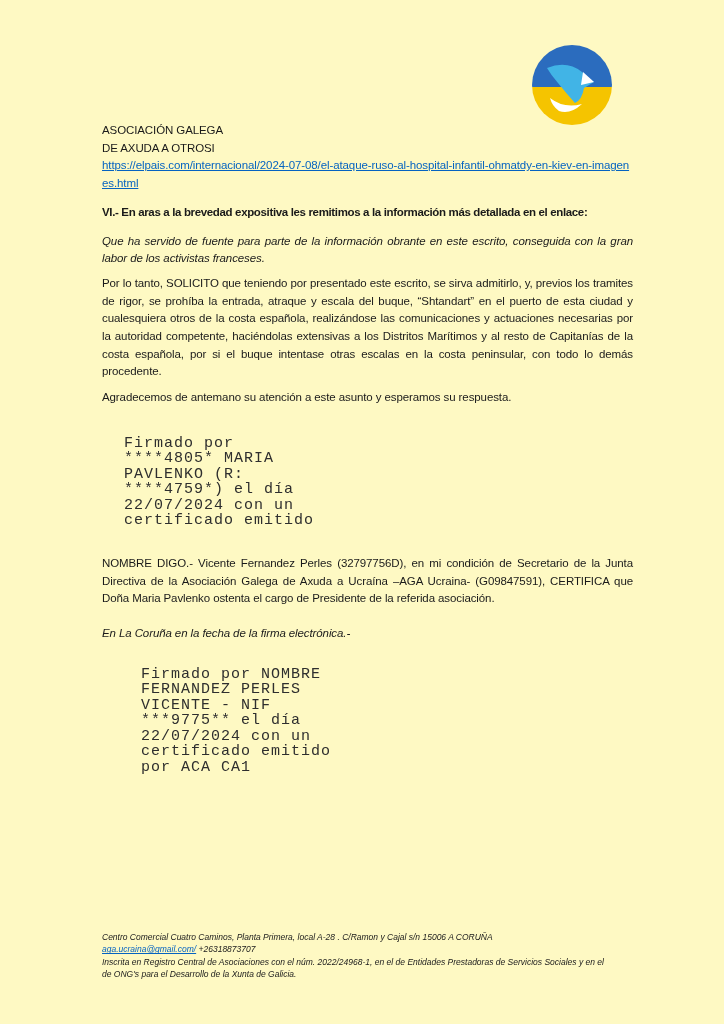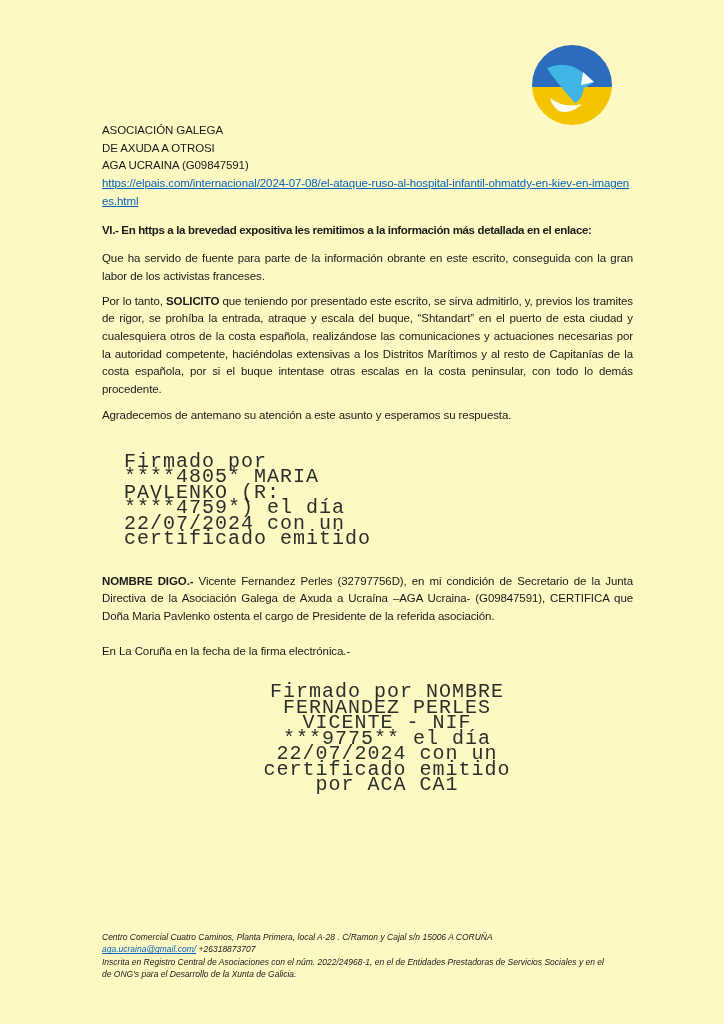--- a/index.html
+++ b/index.html
@@ -9,34 +9,34 @@
   }
   .logo{position:absolute;left:532px;top:45px;width:80px;height:80px;}
   .content{
     position:absolute;left:102px;top:0;width:531px;
     font-size:11.5px;line-height:17.7px;letter-spacing:-0.1px;
   }
   .block{margin:0;}
   a.doclink{color:#0563c1;text-decoration:underline;cursor:pointer;word-break:break-all;display:block;}
   a.inline-link{color:#0563c1;text-decoration:underline;cursor:pointer;}
   .vi-heading{font-weight:700;white-space:nowrap;letter-spacing:-0.35px;margin-top:11px;}
-  .mt8{margin-top:8px;} .mt7{margin-top:7px;} .mt11{margin-top:11px;} .mt17{margin-top:17px;}
+  .mt8{margin-top:8px;} .mt7{margin-top:7px;} .mt11{margin-top:11px;font-style:italic;} .mt17{margin-top:17px;font-style:italic;}
   .just{text-align:justify;}
   .sig{
     font-family:"Liberation Mono","DejaVu Sans Mono",monospace;
-    font-size:20px;line-height:15.5px;letter-spacing:1px;
+    font-size:15px;line-height:15.5px;letter-spacing:1px;
     white-space:pre-line;color:#2e2e2e;
   }
   .sig1{margin:29px 0 0 22px;}
-  .sig2{margin:24px 0 0 39px;text-align:center;}
+  .sig2{margin:24px 0 0 39px;}
   .footer{
     position:absolute;left:102px;top:931px;width:505px;
     font-size:8.5px;line-height:12.4px;letter-spacing:0;color:#1a1a1a;font-style:italic;
   }
-  b{font-weight:700;}
+  b{font-weight:400;}
 </style>
 </head>
 <body>
 
 <div class="page">
 
   <div class="logo">
     <svg viewBox="0 0 80 80" width="80" height="80">
       <defs>
           <clipPath id="logoclip">
@@ -51,25 +51,24 @@
         <path d="M51,27 L62,37 L49,40 Z" fill="#ffffff"></path>
       </g>
     </svg>
   </div>
 
   <div class="content">
 
     <div class="block" style="margin-top:122px">
       <div>ASOCIACIÓN GALEGA</div>
       <div>DE AXUDA A OTROSI</div>
-      <div>AGA UCRAINA (G09847591)</div>
       <a class="doclink">https://elpais.com/internacional/2024-07-08/el-ataque-ruso-al-hospital-infantil-ohmatdy-en-kiev-en-imagenes.html</a>
     </div>
 
-    <div class="block vi-heading">VI.- En https a la brevedad expositiva les remitimos a la información más detallada en el enlace:</div>
+    <div class="block vi-heading">VI.- En aras a la brevedad expositiva les remitimos a la información más detallada en el enlace:</div>
 
 
     <div class="block just mt11">Que ha servido de fuente para parte de la información obrante en este escrito, conseguida con la gran labor de los activistas franceses.</div>
 
     <div class="block just mt7">
       <span>Por lo tanto, </span><b>SOLICITO</b><span> que teniendo por presentado este escrito, se sirva admitirlo, y, previos los tramites de rigor, se prohíba la entrada, atraque y escala del buque, “Shtandart” en el puerto de esta ciudad y cualesquiera otros de la costa española, realizándose las comunicaciones y actuaciones necesarias por la autoridad competente, haciéndolas extensivas a los Distritos Marítimos y al resto de Capitanías de la costa española, por si el buque intentase otras escalas en la costa peninsular, con todo lo demás procedente.</span>
     </div>
 
     <div class="block mt8">Agradecemos de antemano su atención a este asunto y esperamos su respuesta.</div>
 

